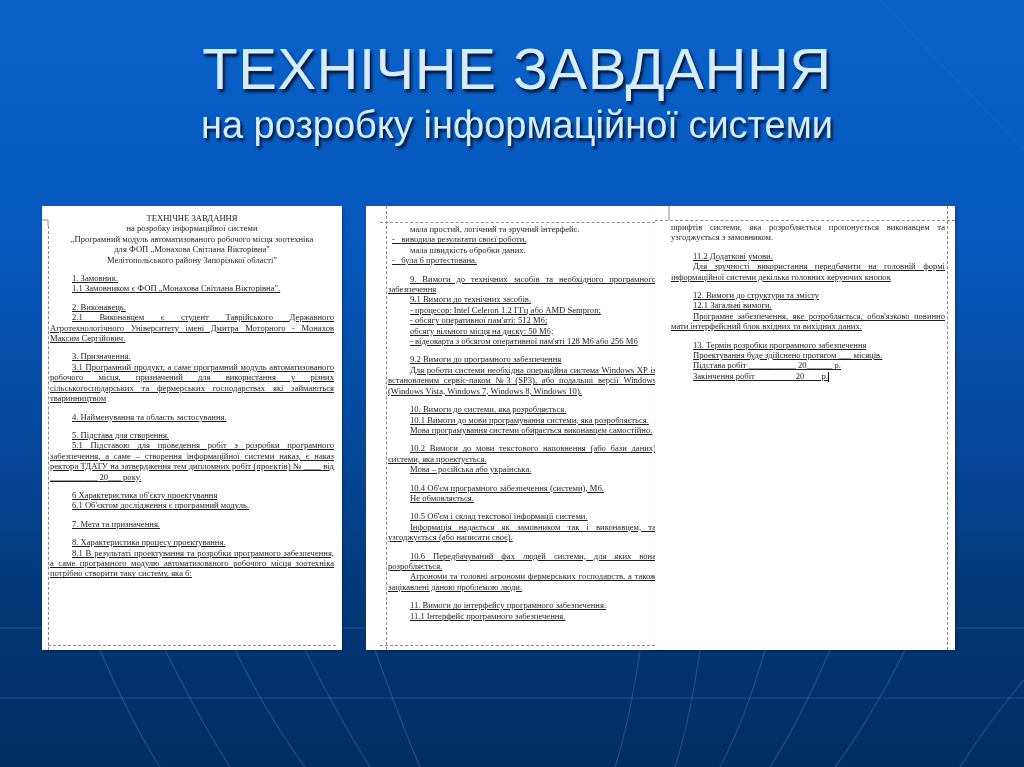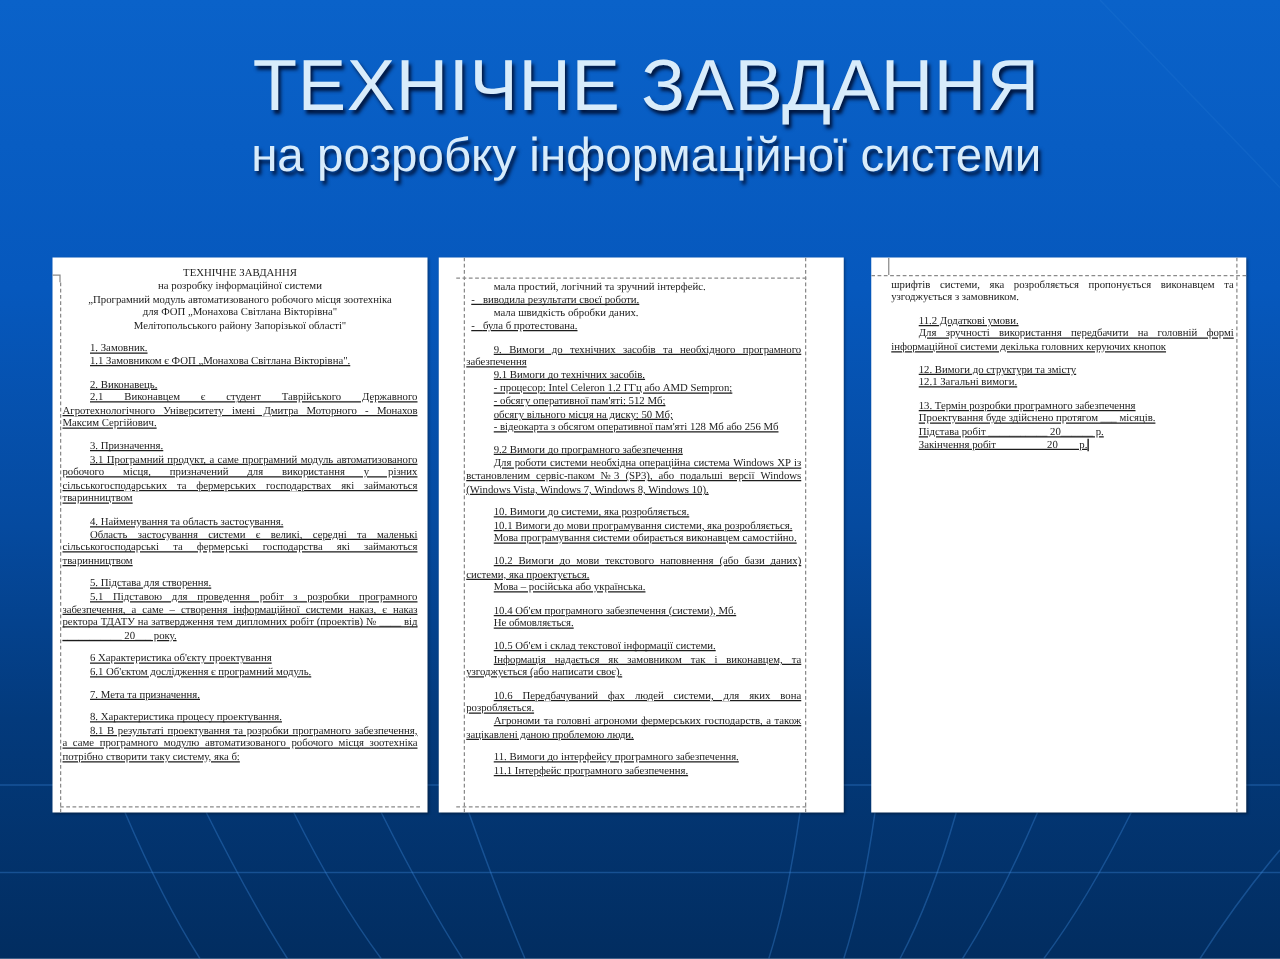--- a/index.html
+++ b/index.html
@@ -82,37 +82,36 @@
     <p class="ind">1. Замовник.</p>
     <p class="ind">1.1 Замовником є ФОП „Монахова Світлана Вікторівна".</p>
     <div class="gap"></div>
     <p class="ind">2. Виконавець.</p>
     <p class="ind">2.1 Виконавцем є студент Таврійського Державного Агротехнологічного Університету імені Дмитра Моторного - Монахов Максим Сергійович.</p>
     <div class="gap"></div>
     <p class="ind">3. Призначення.</p>
     <p class="ind">3.1 Програмний продукт, а саме програмний модуль автоматизованого робочого місця, призначений для використання у різних сільськогосподарських та фермерських господарствах які займаються тваринництвом</p>
     <div class="gap"></div>
     <p class="ind">4. Найменування та область застосування.</p>
-    <p class="ind">Область застосування системи є великі, середні та маленькі сільськогосподарські та фермерські господарства які займаються тваринництвом</p>
     <div class="gap"></div>
     <p class="ind">5. Підстава для створення.</p>
     <p class="ind">5.1 Підставою для проведення робіт з розробки програмного забезпечення, а саме – створення інформаційної системи наказ, є наказ ректора ТДАТУ на затвердження тем дипломних робіт (проектів) № ____ від ___________ 20___ року.</p>
     <div class="gap"></div>
     <p class="ind">6 Характеристика об'єкту проектування</p>
     <p class="ind">6.1 Об'єктом дослідження є програмний модуль.</p>
     <div class="gap"></div>
     <p class="ind">7. Мета та призначення.</p>
     <div class="gap"></div>
     <p class="ind">8. Характеристика процесу проектування.</p>
     <p class="ind">8.1 В результаті проектування та розробки програмного забезпечення, а саме програмного модулю автоматизованого робочого місця зоотехніка потрібно створити таку систему, яка б:</p>
   </div>
   <div style="position:absolute; left:6px; bottom:4px; width:288px; border-top:1px dashed #8a8a8a;"></div>
 </div>
 
-<div class="page" style="left:351px; width:324px;">
+<div class="page" style="left:366px; width:297px;">
   <div class="margin-box" style="left:20px; top:0; width:272px; height:444px;"></div>
   <div style="position:absolute; left:14px; top:16px; width:280px; border-top:1px dashed #8a8a8a;"></div>
   <div class="page-text" style="left:22px; top:18px; width:268px;">
     <p class="bul2">мала простий, логічний та зручний інтерфейс.</p>
     <p class="bul">-&nbsp;&nbsp;&nbsp;<span>виводила результати своєї роботи.</span></p>
     <p class="bul2">мала швидкість обробки даних.</p>
     <p class="bul">-&nbsp;&nbsp;&nbsp;<span>була б протестована.</span></p>
     <div class="gap"></div>
     <p class="ind">9. Вимоги до технічних засобів та необхідного програмного забезпечення</p>
     <p class="ind">9.1 Вимоги до технічних засобів.</p>
@@ -140,33 +139,34 @@
     <p class="ind">10.6 Передбачуваний фах людей системи, для яких вона розробляється.</p>
     <p class="ind">Агрономи та головні агрономи фермерських господарств, а також зацікавлені даною проблемою люди.</p>
     <div class="gap"></div>
     <p class="ind">11. Вимоги до інтерфейсу програмного забезпечення.</p>
     <p class="ind">11.1 Інтерфейс програмного забезпечення.</p>
 
   </div>
   <div style="position:absolute; left:14px; bottom:4px; width:280px; border-top:1px dashed #8a8a8a;"></div>
 </div>
 
-<div class="page" style="left:697px; width:300px;">
+<div class="page" style="left:655px; width:300px;">
   <div class="margin-box" style="left:14px; top:0; width:278px; height:444px; border-left:none;"></div>
   <div style="position:absolute; left:0; top:14px; width:300px; border-top:1px dashed #8a8a8a;"></div>
   <svg class="corner" style="left:10px; top:0;" viewBox="0 0 14 14">
       <path d="M4 0 V14" stroke="#8a8a8a" fill="none"></path>
     </svg>
   <div class="page-text" style="left:16px; top:16px; width:274px;">
     <p>шрифтів системи, яка розробляється пропонується виконавцем та узгоджується з замовником.</p>
     <div class="gap"></div>
     <p class="ind">11.2 Додаткові умови.</p>
     <p class="ind">Для зручності використання передбачити на головній формі інформаційної системи декілька головних керуючих кнопок</p>
     <div class="gap"></div>
     <p class="ind">12. Вимоги до структури та змісту</p>
     <p class="ind">12.1 Загальні вимоги.</p>
+    <p class="ind">Програмне забезпечення, яке розробляється, обов'язково повинно мати інтерфейсний блок вхідних та вихідних даних.</p>
     <div class="gap"></div>
     <p class="ind">13. Термін розробки програмного забезпечення</p>
     <p class="ind">Проектування буде здійснено протягом ___ місяців.</p>
     <p class="ind" style="white-space:pre;">Підстава робіт ___________ 20______ р.</p>
     <p class="ind" style="white-space:pre;"><span>Закінчення робіт                   20        р.</span><span class="cursor"></span></p>
   </div>
 </div>
 
 </body></html>

